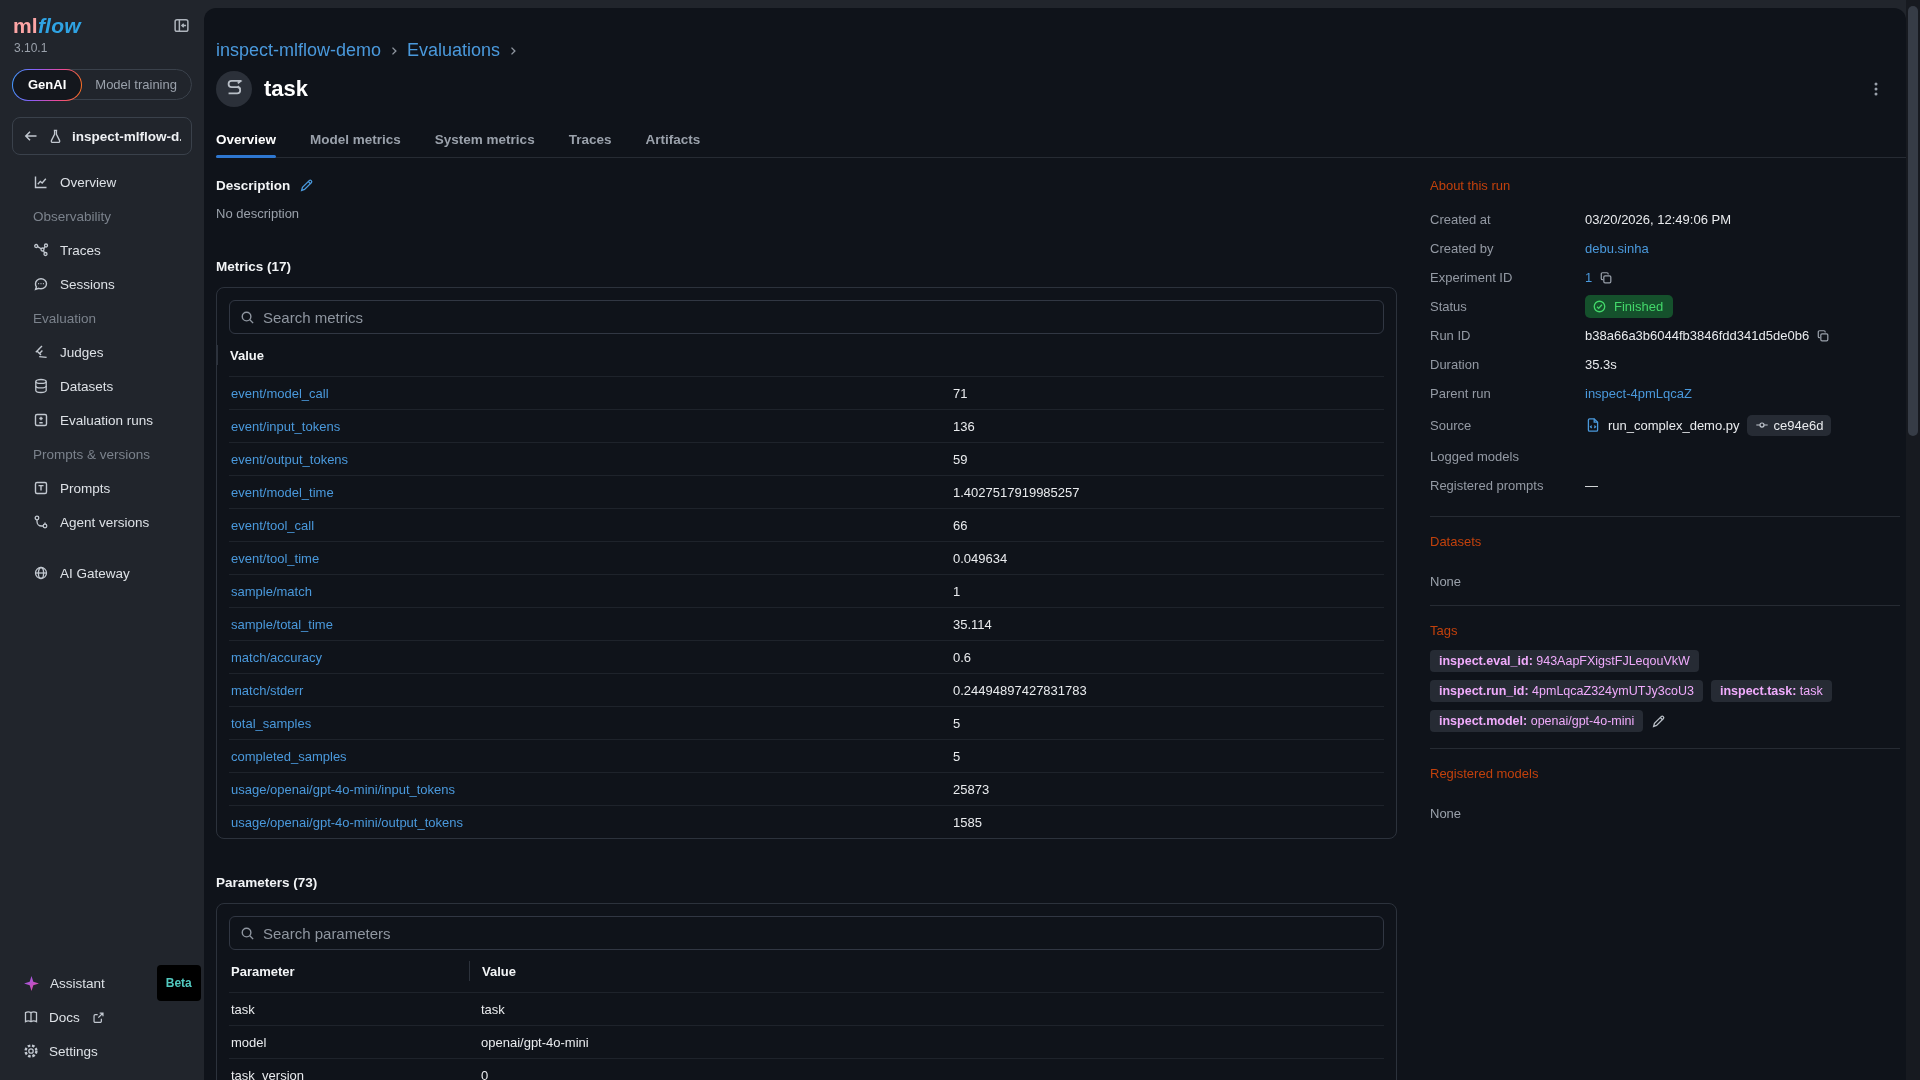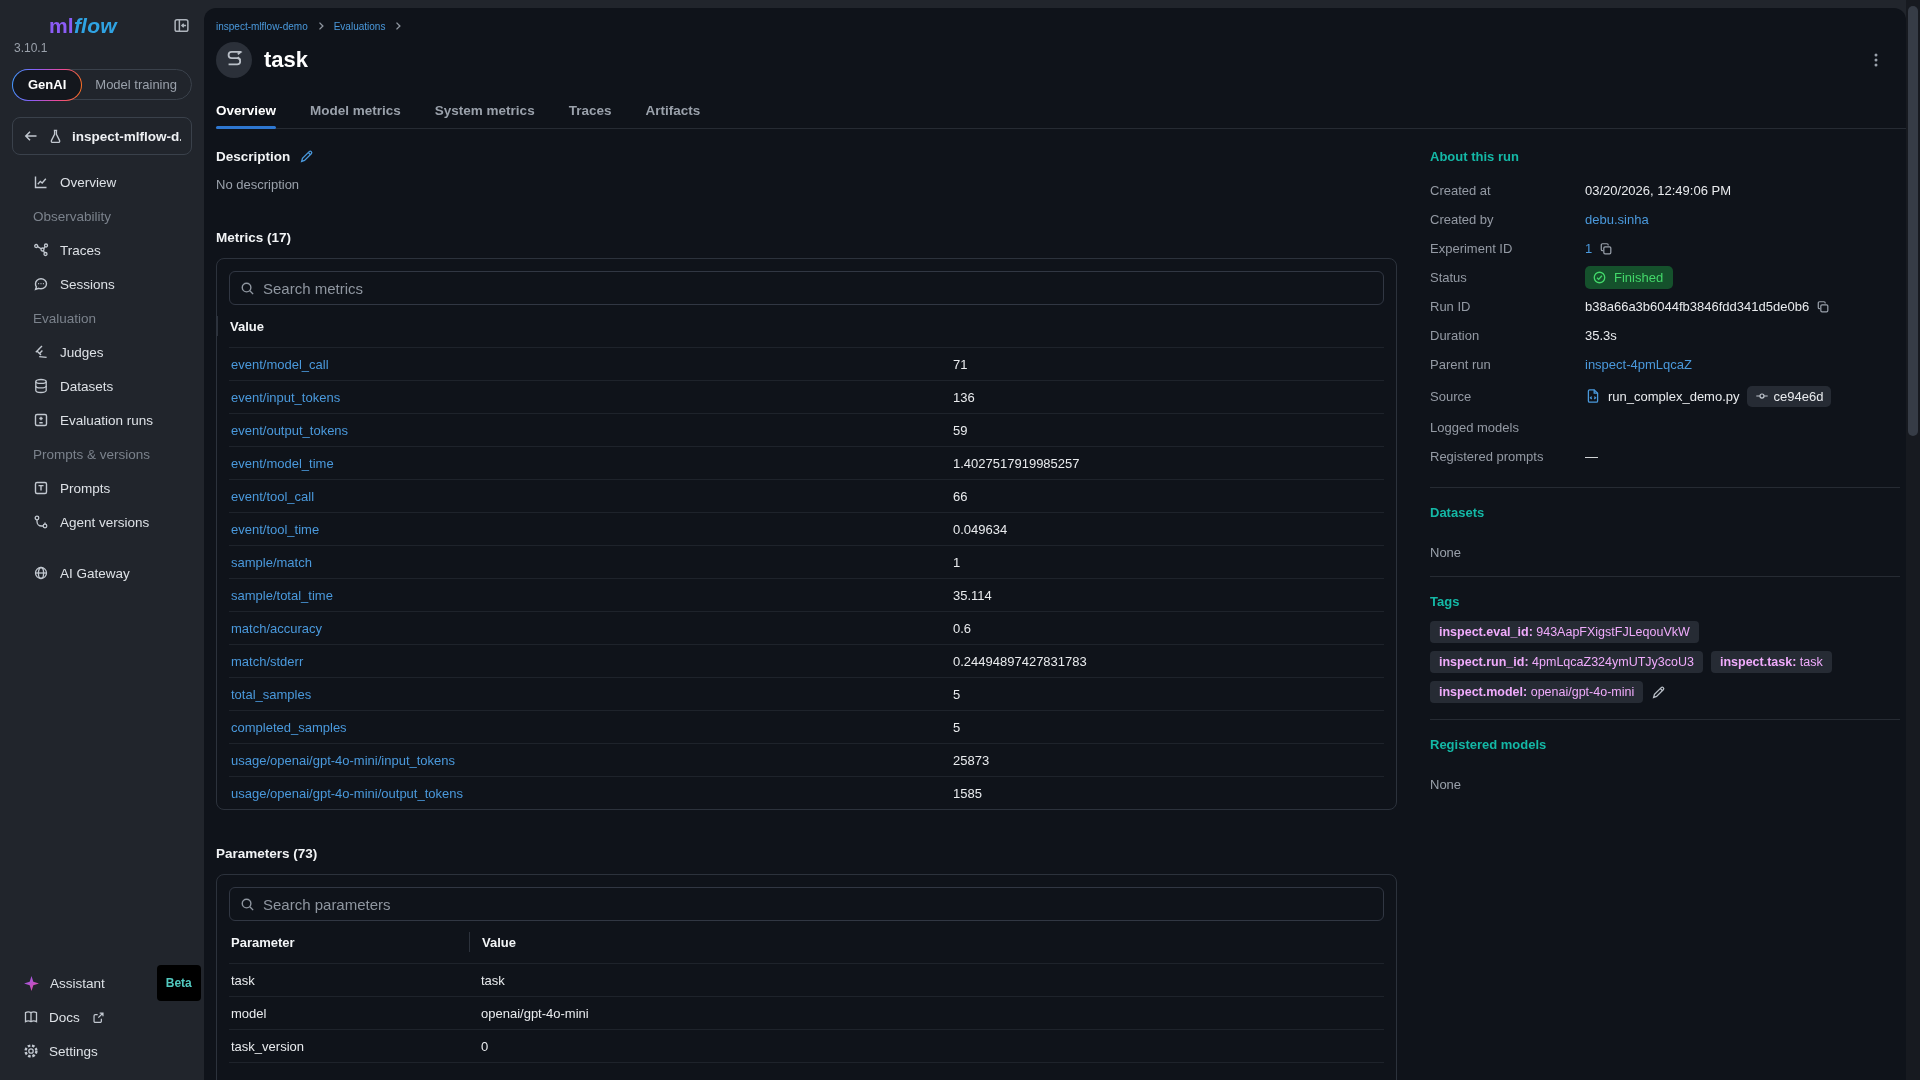--- a/index.html
+++ b/index.html
@@ -8,21 +8,21 @@
     font-family:"Liberation Sans","DejaVu Sans",sans-serif;
     background:#21252c; color:#e9ebee; font-size:13px;
     position:relative;
   }
   svg { display:block; }
 
   
   .sidebar { position:absolute; left:0; top:0; width:204px; height:1080px; background:#21252c; display:flex; flex-direction:column; }
   .logo-row { display:flex; align-items:flex-start; padding:14px 14px 0 13px; }
   .logo { font-size:21px; font-weight:700; letter-spacing:.2px; cursor:pointer; }
-  .logo .ml { color:#8b5cf6;margin-left:36px; }
+  .logo .ml { color:#fca5a5; }
   .logo .flow { color:#2fa3e3; font-style:italic; }
   .collapse-btn { margin-left:auto; margin-top:3px; color:#aeb4bc; cursor:pointer; }
   .version { color:#9aa1ab; font-size:12px; padding:3px 0 0 14px; }
   .mode-toggle { margin:14px 12px 0 12px; display:inline-flex; align-items:center; border:1px solid #3a414b; border-radius:16px; height:31px; width:fit-content; background:#21252c; }
   .mode-genai { display:flex; align-items:center; height:32px; margin:-1px; padding:0 15px; border-radius:16px; background:#14171d; border:1.5px solid transparent;
     background-image:linear-gradient(#14171d,#14171d),linear-gradient(100deg,#3b9dff,#8b5cf6,#ec4899,#f97316);
     background-origin:border-box; background-clip:padding-box,border-box; font-weight:700; color:#fff; cursor:pointer;text-align:center; }
   .mode-train { padding:0 14px; color:#9aa1ab; font-weight:500; cursor:pointer; }
   .exp-box { margin:17px 12px 0 12px; height:38px; border:1px solid #3a414b; border-radius:8px; display:flex; align-items:center; gap:9px; padding:0 10px; cursor:pointer; }
   .exp-box .exp-name { font-weight:700; color:#eef0f3; font-size:13.5px; white-space:nowrap; overflow:hidden; }
@@ -34,21 +34,21 @@
   .sidebar-bottom { margin-top:auto; padding:0 12px 12px 23px; }
   .bottom-item { display:flex; align-items:center; gap:10px; height:34px; color:#dde1e6; font-weight:500; font-size:13.5px; cursor:pointer; }
   .beta-badge { margin-left:42px; background:#000000; color:#52c9bf; font-size:12px; font-weight:600; padding:11px 9px; border-radius:4px; }
   .ext-ico { color:#c2c8d0; margin-left:2px; }
 
   
   .main { position:absolute; left:204px; top:8px; right:14px; bottom:0; background:#0f131a; border-radius:12px 12px 0 0; padding:0 0 0 12px; }
   .scrollbar { position:absolute; right:0; top:0; width:14px; height:1080px; background:#171a20; }
   .scroll-thumb { position:absolute; right:2px; top:6px; width:10px; height:430px; border-radius:5px; background:#363c46; cursor:pointer; }
 
-  .breadcrumb { display:flex; align-items:center; gap:7px; padding-top:12px; font-size:10px; }
+  .breadcrumb { display:flex; align-items:center; gap:7px; padding-top:32px; font-size:18px; }
   .crumb { color:#4a99dc; cursor:pointer; }
   .crumb-sep { color:#8f96a0; }
   .title-row { display:flex; align-items:center; gap:12px; margin-top:10px; padding-right:18px; }
   .title-icon { width:36px; height:36px; border-radius:50%; background:#2b3039; display:flex; align-items:center; justify-content:center; color:#b9bfc7; }
   .page-title { font-size:22px; font-weight:700; color:#fff; }
   .kebab { margin-left:auto; color:#9aa1ab; cursor:pointer; padding:4px; }
 
   .tabs { display:flex; gap:34px; margin-top:25px; border-bottom:1px solid #262b33; padding-right:12px; }
   .tab { padding-bottom:10px; color:#9aa1ab; font-weight:600; font-size:13.5px; cursor:pointer; position:relative; }
   .tab.active { color:#ffffff; }
@@ -70,21 +70,21 @@
   .thead { display:flex; align-items:center; height:42px; font-weight:700; color:#f2f4f6; }
   .trow { display:flex; align-items:center; height:33px; border-top:1px solid #1e232b; }
   .mcol-name { width:724px; padding-left:2px; }
   .pcol-name { width:252px; padding-left:2px; }
   .col-val { flex:1; }
   .thead .col-val { border-left:1px solid #2c323c; padding-left:12px; height:20px; display:flex; align-items:center; margin-left:-12px; }
   .metric-link { color:#4a99dc; cursor:pointer; }
   .params-title { margin-top:36px; }
 
   
-  .about-title { color:#14b8a6; font-weight:700; }
+  .about-title { color:#c2410c; font-weight:400; }
   .about-rows { margin-top:12px; }
   .about-row { display:flex; align-items:center; min-height:29px; }
   .about-label { width:155px; color:#949aa4; flex:none; }
   .about-val { color:#e9ebee; display:flex; align-items:center; gap:7px; }
   .link { color:#4a99dc; cursor:pointer; }
   .copy-ico { color:#9aa1ab; cursor:pointer; }
   .status-badge { display:inline-flex; gap:7px; background:#15512c; color:#43d86a; font-weight:500; border-radius:5px; padding:4px 10px 4px 7px; }
   .src-file { display:flex; align-items:center; gap:7px; }
   .commit-chip { display:inline-flex; align-items:center; gap:5px; background:#262b34; border-radius:5px; padding:3px 8px; color:#e9ebee; cursor:pointer; }
   .rdivider { border-top:1px solid #262b33; margin:16px 0 0 0; }

